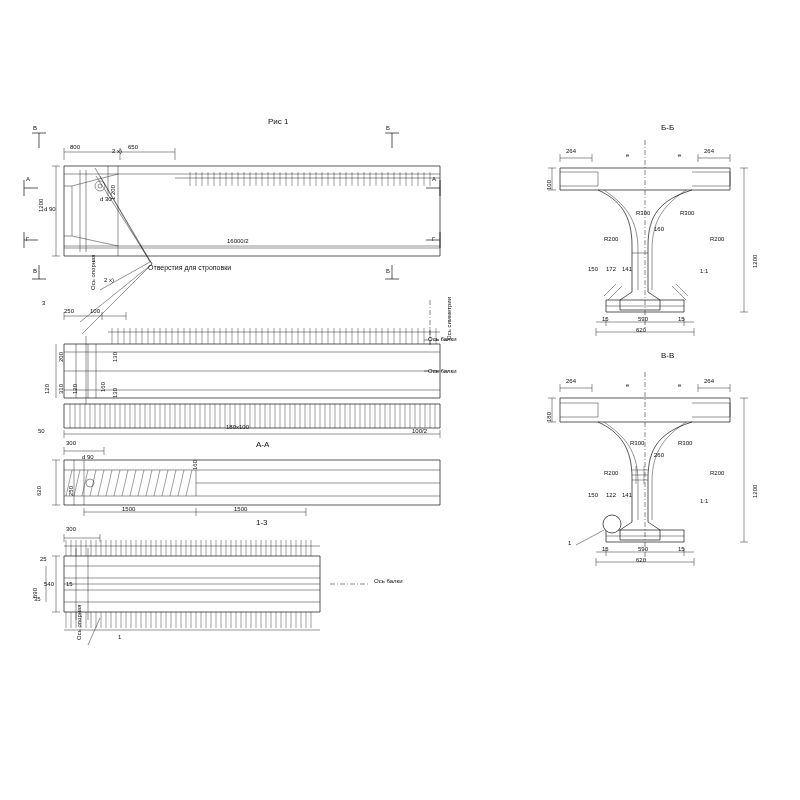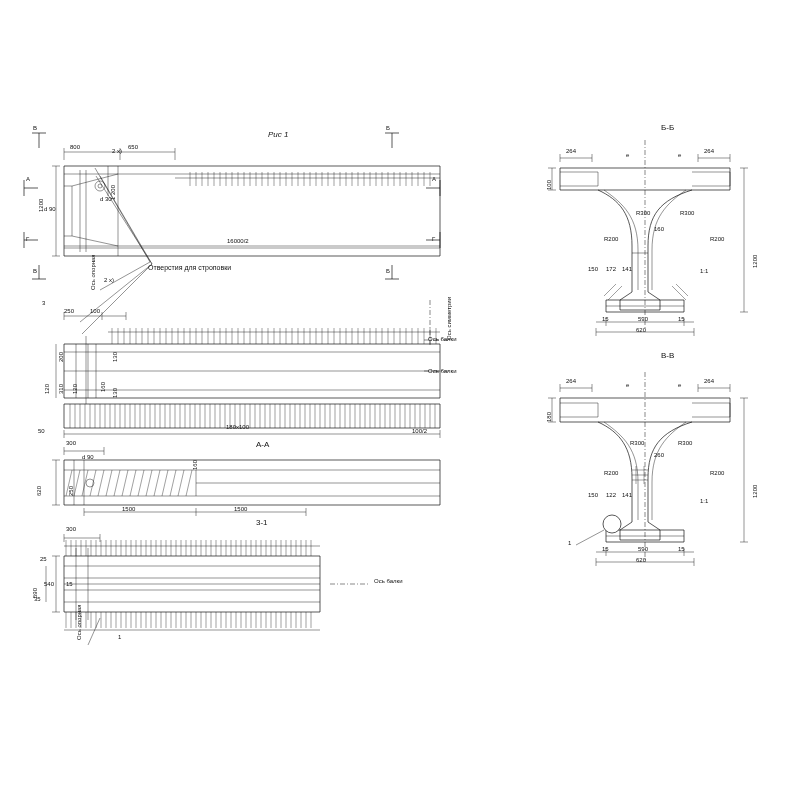--- a/index.html
+++ b/index.html
@@ -529,25 +529,25 @@
         <path d="M684 548 L684 556"></path>
     <path d="M596 562 L694 562"></path>
         <path d="M596 558 L596 566"></path>
         <path d="M694 558 L694 566"></path>
     <path d="M596 552 L606 552"></path>
         <path d="M684 552 L694 552"></path>
     <path d="M604 530 L576 545"></path>
   </g>
 </svg>
 
-<div class="lbl t" style="left:268px;top:131px;font-style:italic;">Рис 1</div>
+<div class="lbl t" style="left:268px;top:118px;">Рис 1</div>
 <div class="lbl t" style="left:661px;top:124px;">Б-Б</div>
 <div class="lbl t" style="left:661px;top:352px;">В-В</div>
 <div class="lbl t" style="left:256px;top:441px;">А-А</div>
-<div class="lbl t" style="left:256px;top:519px;">3-1</div>
+<div class="lbl t" style="left:256px;top:519px;">1-3</div>
 
 <div class="lbl" style="left:33px;top:125px;">В</div>
 <div class="lbl" style="left:33px;top:268px;">В</div>
 <div class="lbl" style="left:386px;top:125px;">Б</div>
 <div class="lbl" style="left:386px;top:268px;">Б</div>
 <div class="lbl" style="left:26px;top:176px;">А</div>
 <div class="lbl" style="left:26px;top:236px;">Г</div>
 <div class="lbl" style="left:432px;top:176px;">А</div>
 <div class="lbl" style="left:432px;top:236px;">Г</div>
 

